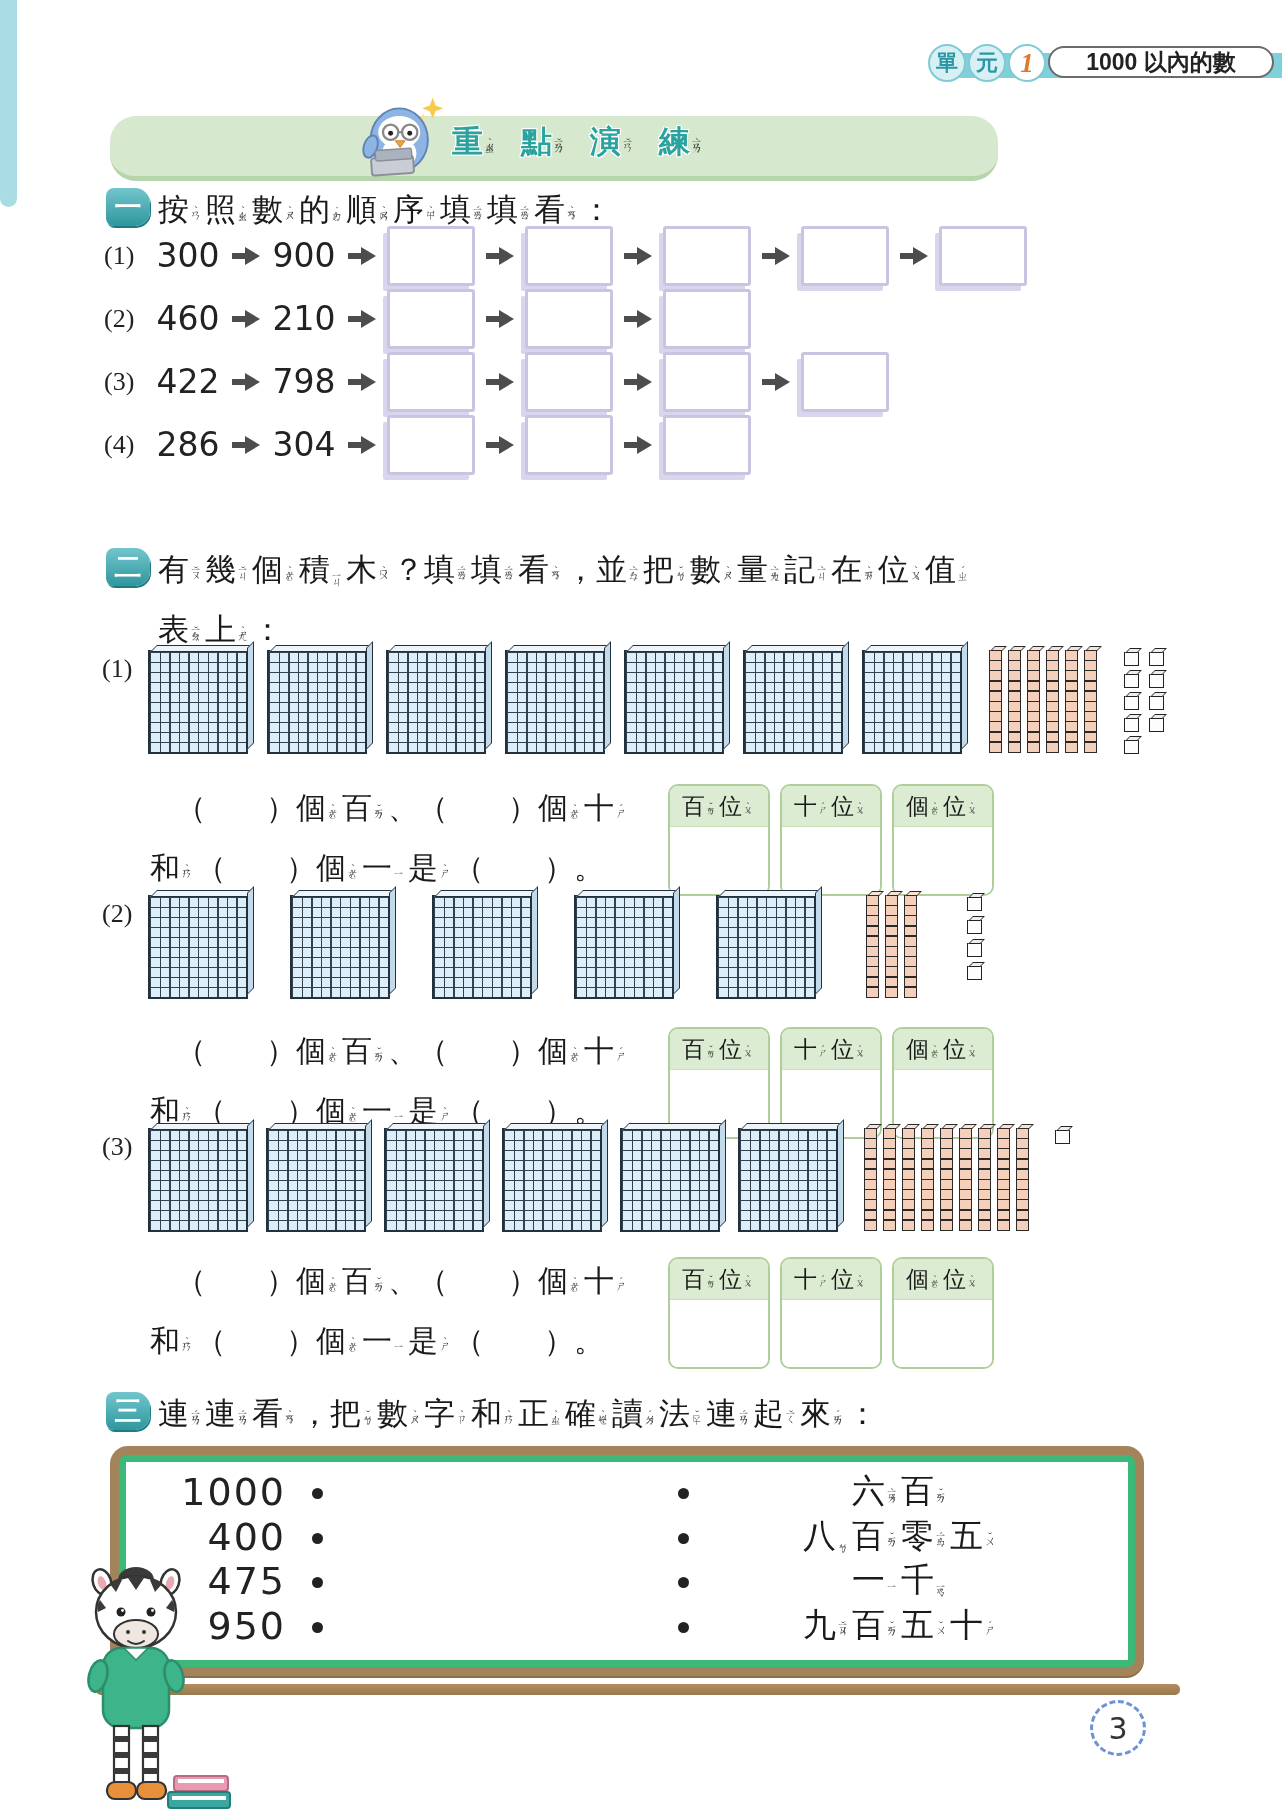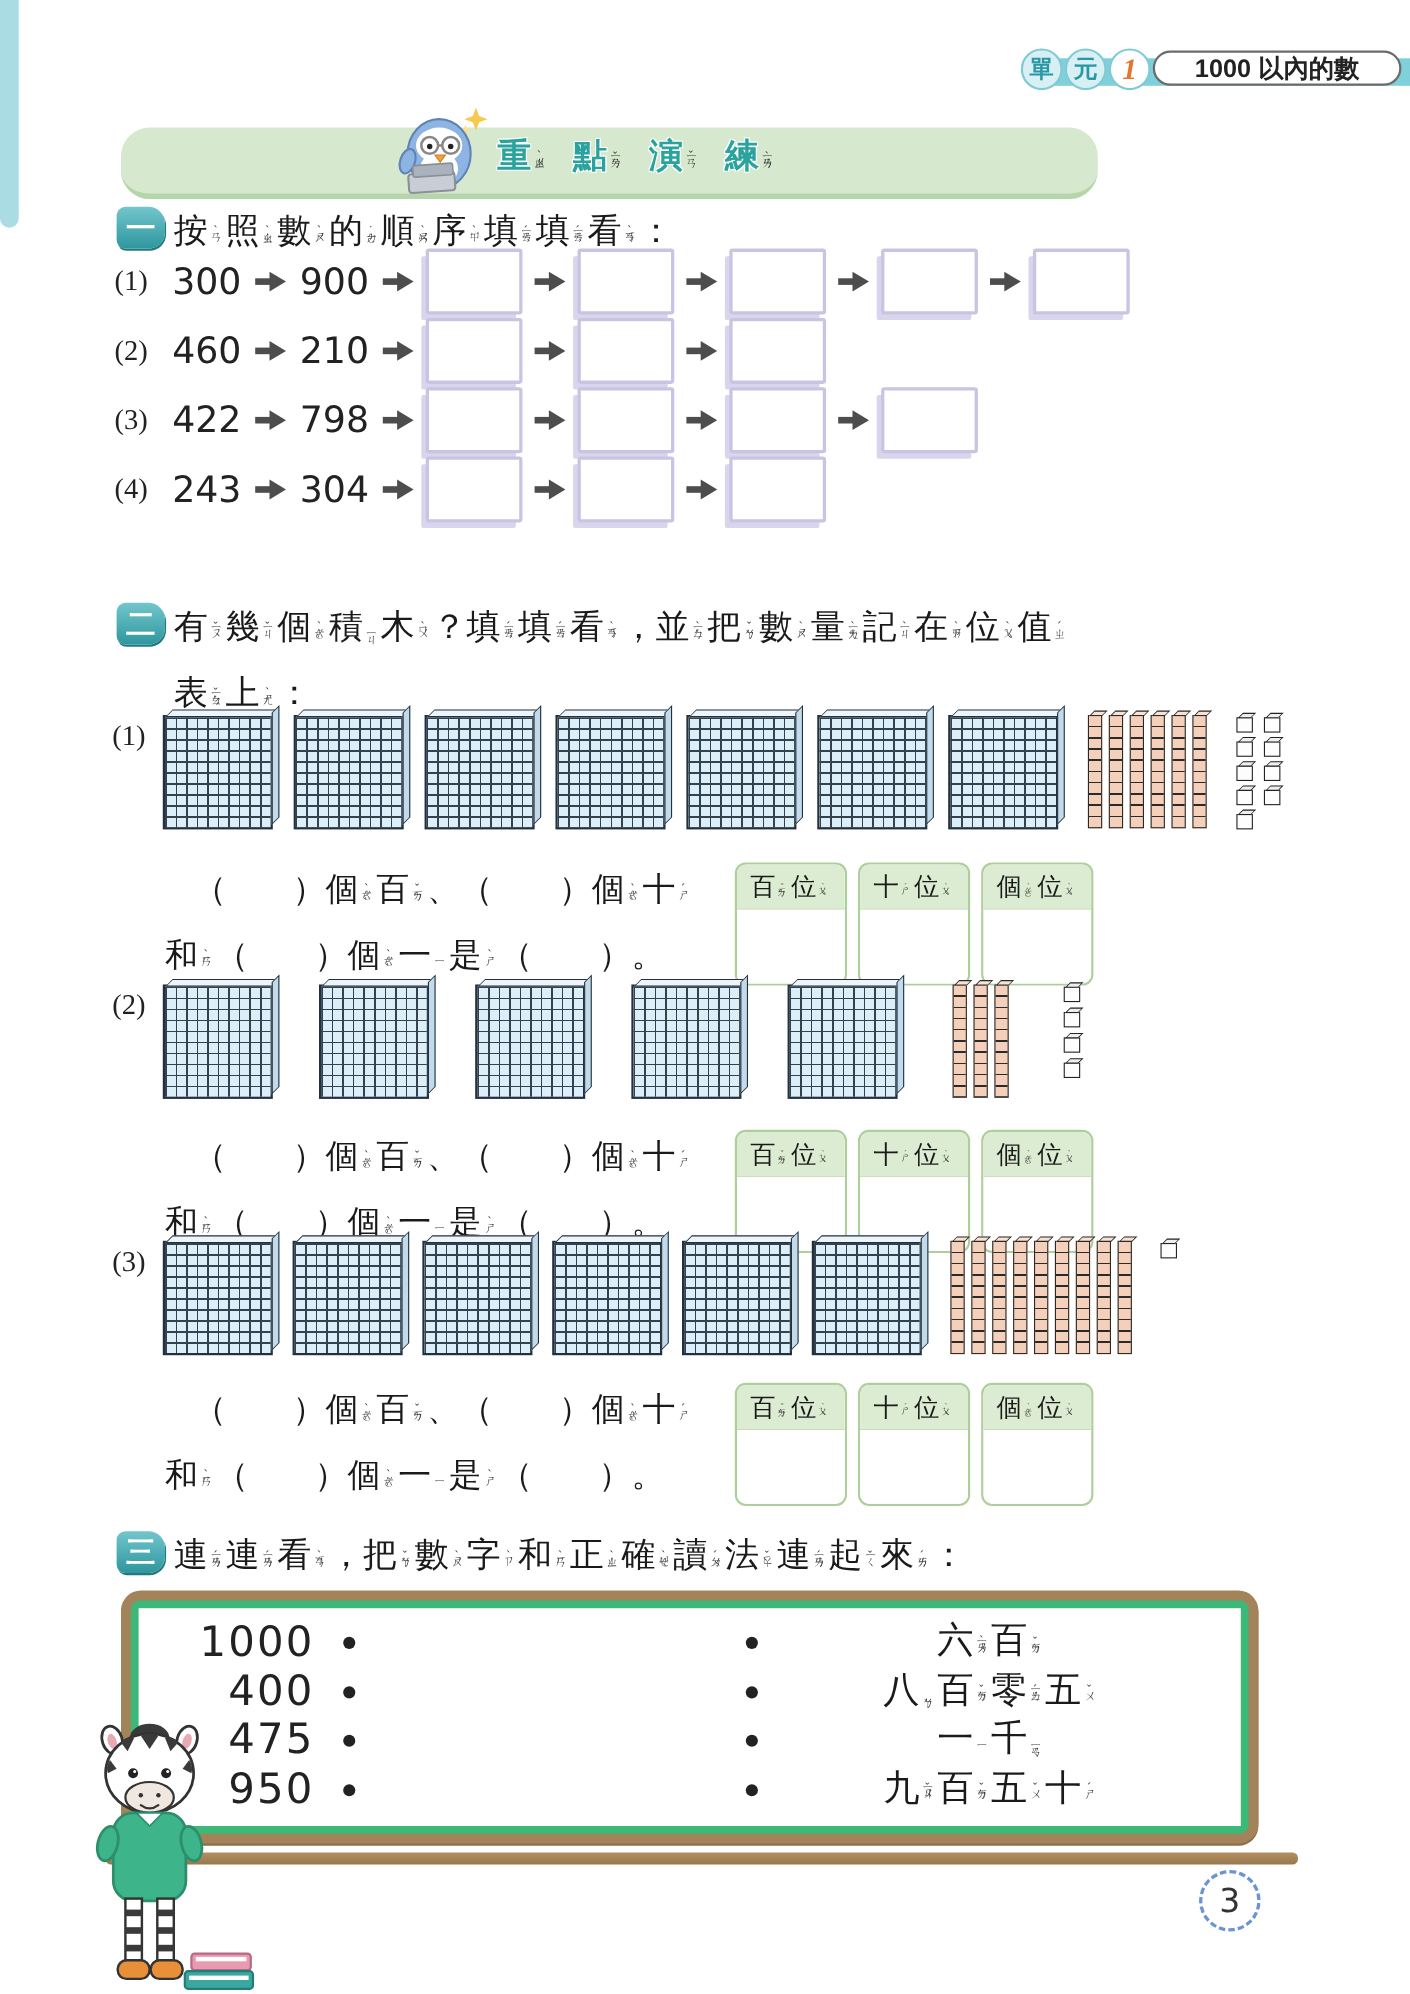--- a/index.html
+++ b/index.html
@@ -317,21 +317,21 @@
         <span class="arrow">
           <svg width="30" height="20" viewBox="0 0 30 20">
             <rect x="1" y="7" width="15" height="6" fill="#4d4d4d"></rect>
             <path d="M14 1 L29 10 L14 19 Z" fill="#4d4d4d"></path>
           </svg>
         </span>
         <div class="blank-box"></div>
       </div>
       <div class="seq-row">
         <span class="seq-label">(4)</span>
-        <span class="seq-num">243</span>
+        <span class="seq-num">286</span>
         <span class="arrow">
           <svg width="30" height="20" viewBox="0 0 30 20">
             <rect x="1" y="7" width="15" height="6" fill="#4d4d4d"></rect>
             <path d="M14 1 L29 10 L14 19 Z" fill="#4d4d4d"></path>
           </svg>
         </span>
         <span class="seq-num">304</span>
         <span class="arrow">
           <svg width="30" height="20" viewBox="0 0 30 20">
             <rect x="1" y="7" width="15" height="6" fill="#4d4d4d"></rect>

